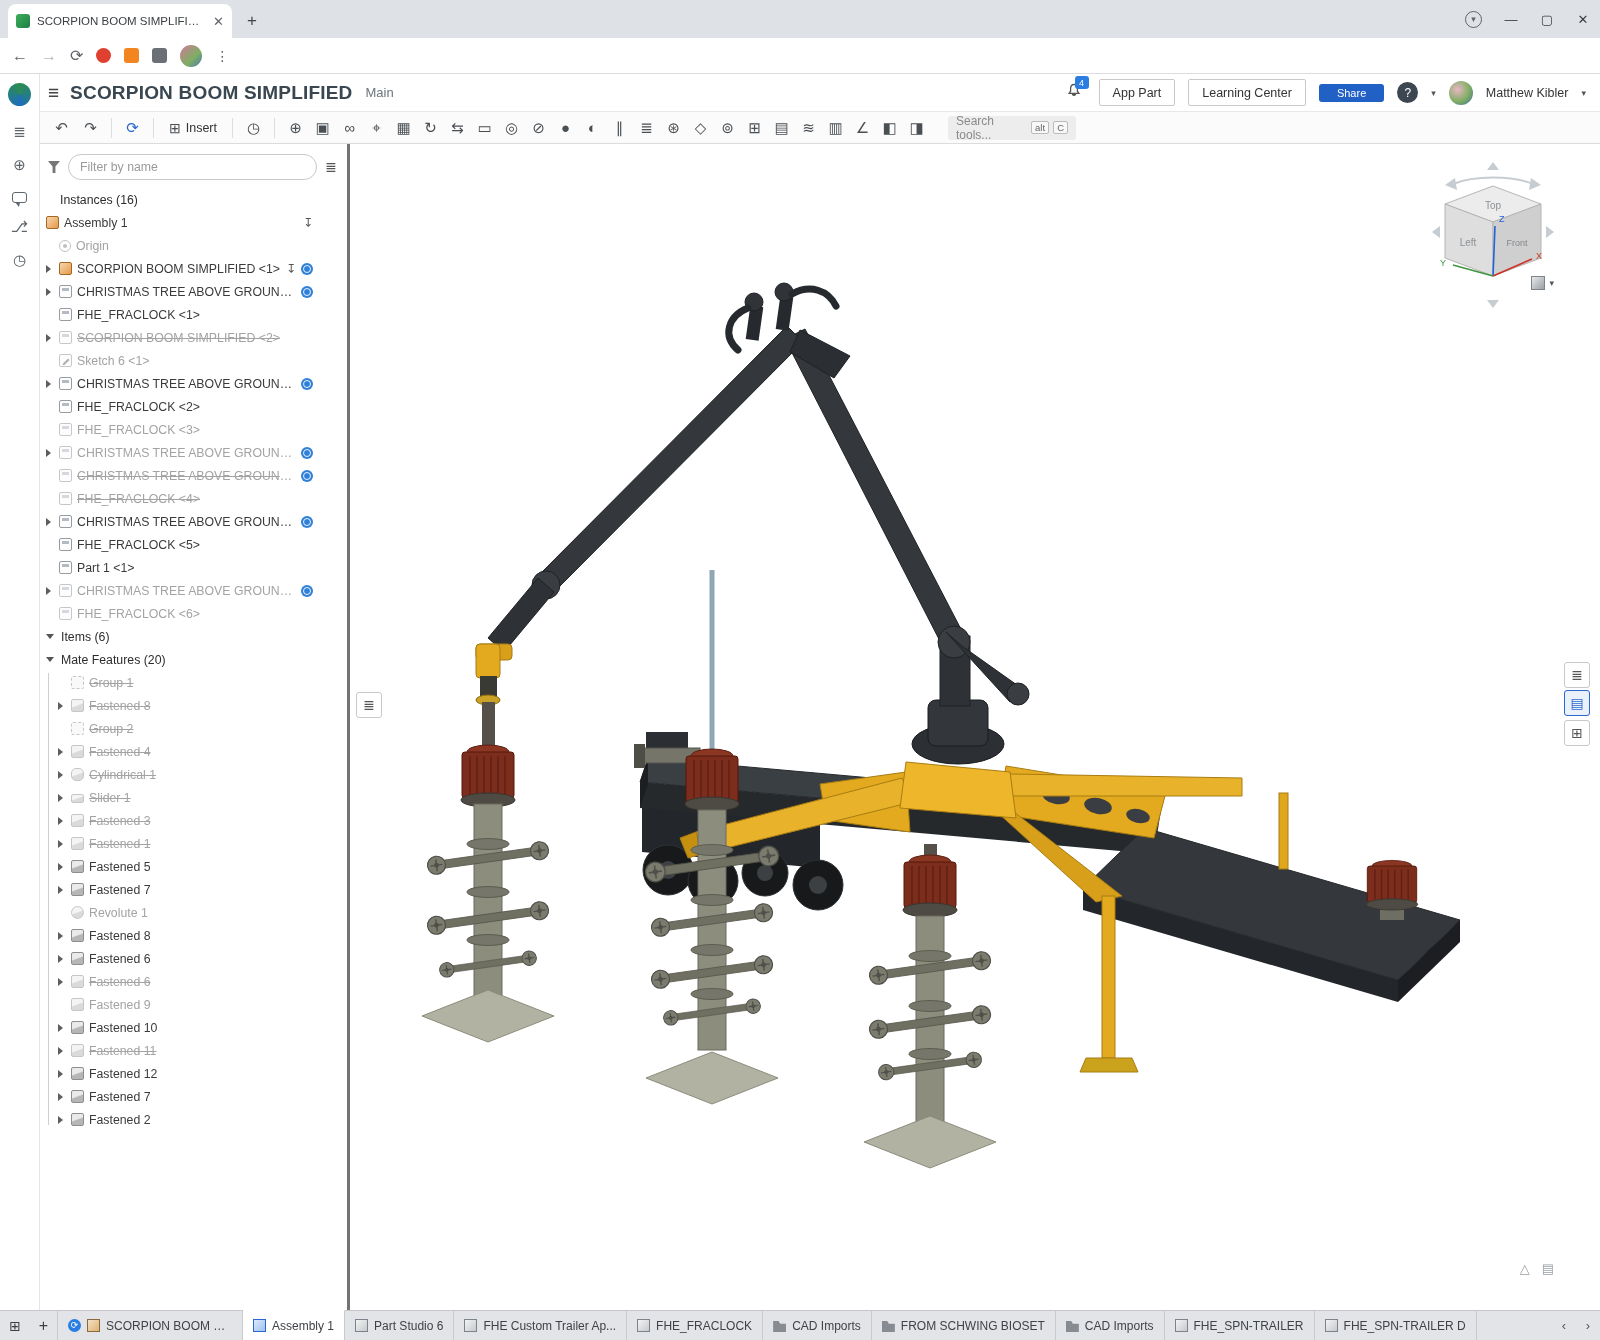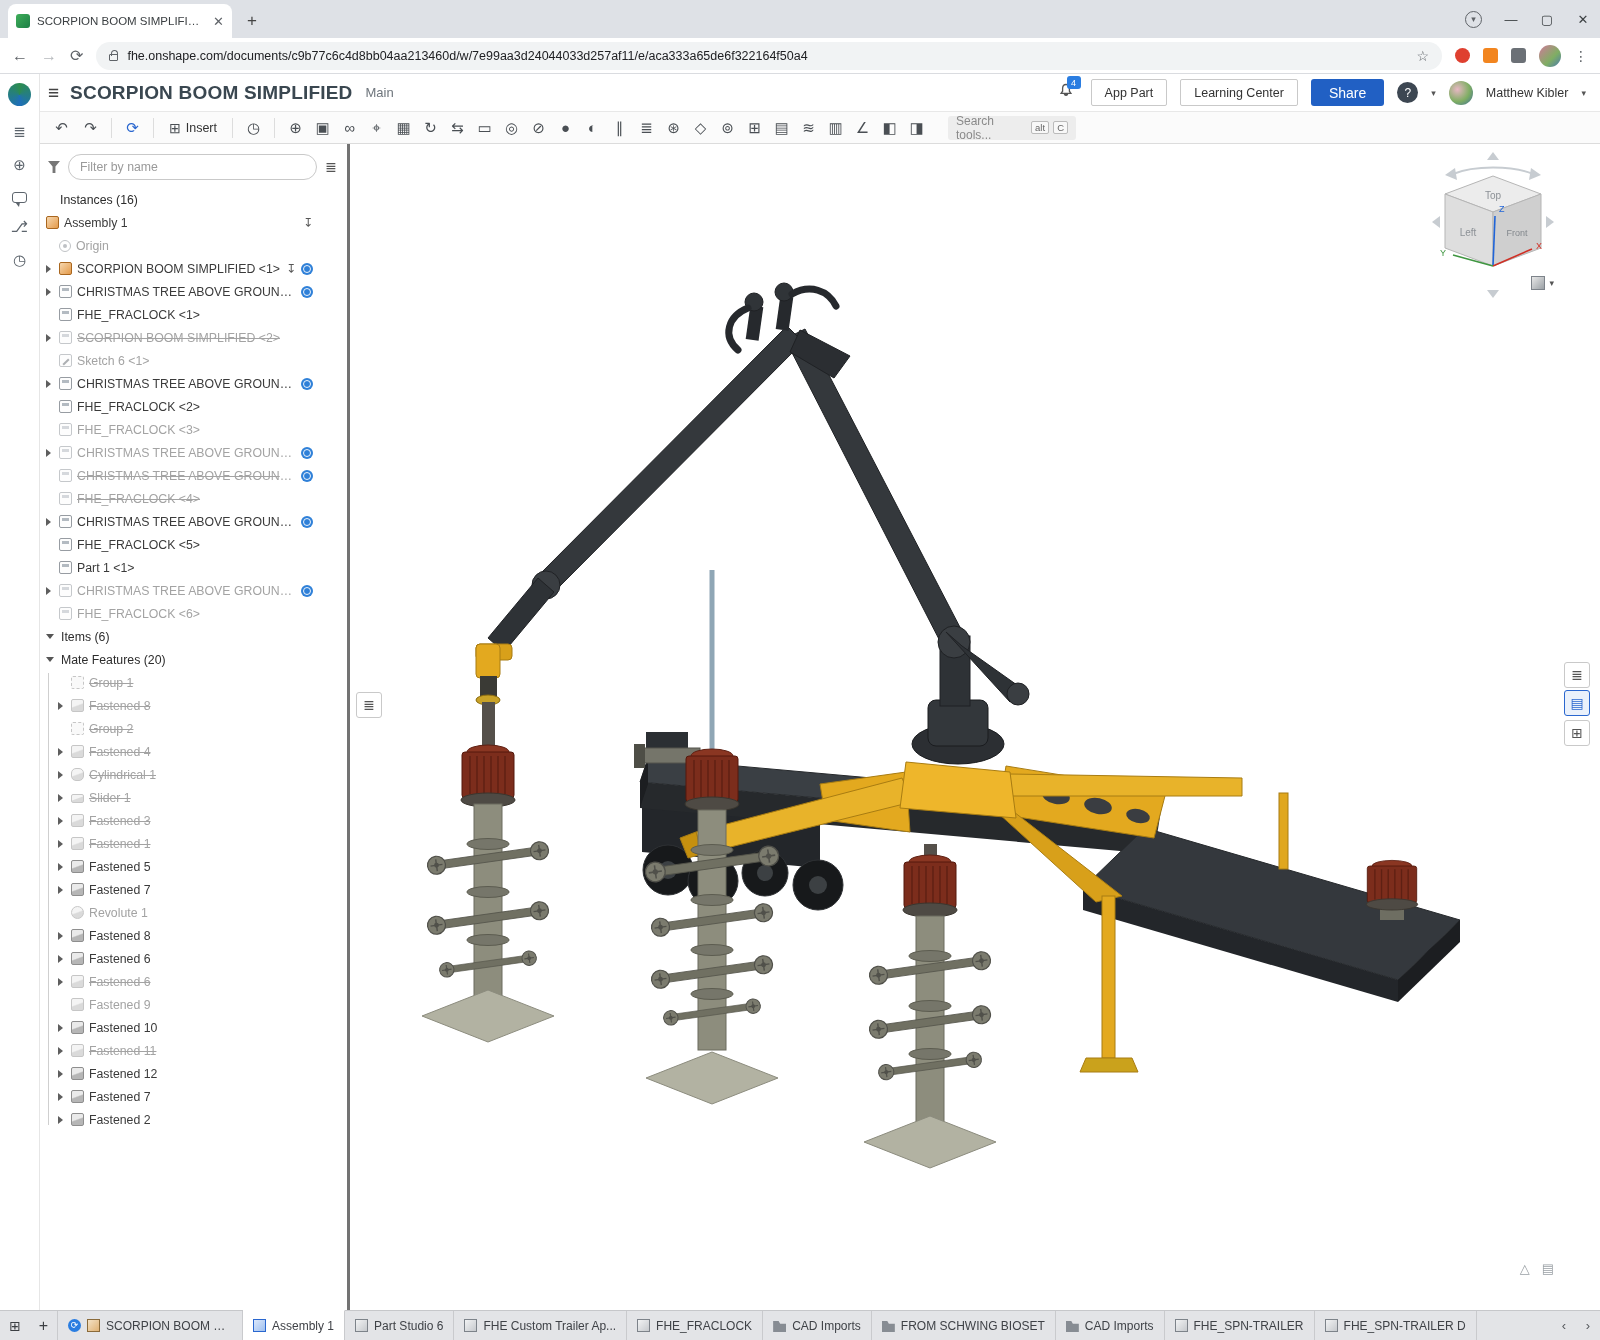--- a/index.html
+++ b/index.html
@@ -42,21 +42,21 @@
 
 
 .oshead{height:38px;display:flex;align-items:center;padding:0 14px 0 8px;gap:11px;border-bottom:1px solid #e8e8e8;flex:none}
 .burger{font-size:19px;color:#444}
 .ostitle{font-size:19px;font-weight:bold;color:#3a4750;letter-spacing:.2px;white-space:nowrap}
 .wsname{font-size:13px;color:#6d747b;margin-left:2px}
 .hright{margin-left:auto;display:flex;align-items:center;gap:13px}
 .bellwrap{position:relative;margin-right:4px}
 .badge{position:absolute;top:-7px;right:-7px;min-width:14px;height:13px;background:#2a7de1;color:#fff;font-size:9px;border-radius:3px;display:flex;align-items:center;justify-content:center;padding:0 2px}
 .obtn{height:27px;padding:0 13px;border:1px solid #c9c9c9;background:#fff;font-size:12.5px;color:#333;border-radius:2px;display:flex;align-items:center}
-.sharebtn{height:27px;padding:0 18px;background:#2160c4;border:none;color:#fff;font-size:14px;border-radius:3px;display:flex;align-items:center}
+.sharebtn{height:18px;padding:0 18px;background:#2160c4;border:none;color:#fff;font-size:11px;border-radius:3px;display:flex;align-items:center}
 .helpc{width:21px;height:21px;border-radius:50%;background:#3d4752;color:#fff;font-size:12px;display:flex;align-items:center;justify-content:center}
 .caret{font-size:9px;color:#555}
 .uavatar{width:24px;height:24px;border-radius:50%;background:radial-gradient(circle at 35% 35%,#e8b7c4,#7fae63 55%,#3a6b9c)}
 .uname{font-size:12.5px;color:#333}
 
 
 .toolbar{height:32px;display:flex;align-items:center;gap:2px;padding:0 8px;border-bottom:1px solid #dcdcdc;background:#fbfbfb;flex:none}
 .tbtn{width:27px;height:25px;border:none;background:none;color:#4a4f54;font-size:15px;line-height:25px;text-align:center;flex:none}
 .tbtn.blue{color:#2a67cf}
 .tdiv{width:1px;height:20px;background:#ddd;margin:0 5px;flex:none}
@@ -108,21 +108,21 @@
 .mic.slider{height:9px;margin-top:2px}
 .gray .mic{opacity:.5}
 .mategroup{position:relative}
 .mategroup::before{content:'';position:absolute;left:8px;top:2px;bottom:6px;width:1px;background:#cfcfcf}
 
 
 .viewport{flex:1;position:relative;background:#fff;min-width:0;overflow:hidden}
 .scene{position:absolute;inset:0}
 .vtool{position:absolute;width:26px;height:26px;background:#fff;border:1px solid #c9c9c9;border-radius:3px;display:flex;align-items:center;justify-content:center;color:#555;font-size:14px}
 .vtool.act{border-color:#2a67cf;color:#2a67cf;background:#eaf1fb}
-.vcube{position:absolute;top:6px;right:42px;width:130px;height:150px}
+.vcube{position:absolute;top:16px;right:42px;width:130px;height:150px}
 .vmenu{position:absolute;top:132px;right:46px;display:flex;align-items:center;gap:4px;color:#555}
 .vmcube{width:14px;height:14px;background:linear-gradient(135deg,#e8e8e8,#9aa0a5);border:1px solid #7d838a}
 .vstats{position:absolute;right:46px;bottom:34px;display:flex;gap:12px;color:#9aa0a5;font-size:13px}
 
 
 .doctabs{height:30px;background:#e3e4e7;border-top:1px solid #c6c7ca;display:flex;align-items:stretch;font-size:12px;color:#3f4247;flex:none}
 .gridic{width:30px;display:flex;align-items:center;justify-content:center;color:#3c3f43;font-size:14px}
 .addtab{width:28px;display:flex;align-items:center;justify-content:center;color:#3c3f43;font-size:16px;border-right:1px solid #c9cacd}
 .dtab{display:flex;align-items:center;gap:6px;padding:0 10px;border-right:1px solid #c9cacd;max-width:185px;white-space:nowrap}
 .dtab.active{background:#fff;border-top:1px solid #fff;margin-top:-1px}
@@ -149,25 +149,20 @@
     <span class="tabsearch">▾</span>
     <span class="winbtn">—</span>
     <span class="winbtn">▢</span>
     <span class="winbtn">✕</span>
   </div>
 </div>
 <div class="urlrow">
   <span class="navic">←</span>
   <span class="navic dis">→</span>
   <span class="navic">⟳</span>
-  <div class="urlpill">
-    <span class="lock"></span>
-    <span class="urltxt">fhe.onshape.com/documents/c9b77c6c4d8bb04aa213460d/w/7e99aa3d24044033d257af11/e/aca333a65de6f322164f50a4</span>
-    <span class="star">☆</span>
-  </div>
   <span class="ext red"></span>
   <span class="ext orange"></span>
   <span class="ext puzzle"></span>
   <span class="bavatar"></span>
   <span class="kebab">⋮</span>
 </div>
 
 <div class="app">
   <div class="rail">
     <span class="oslogo"></span>

